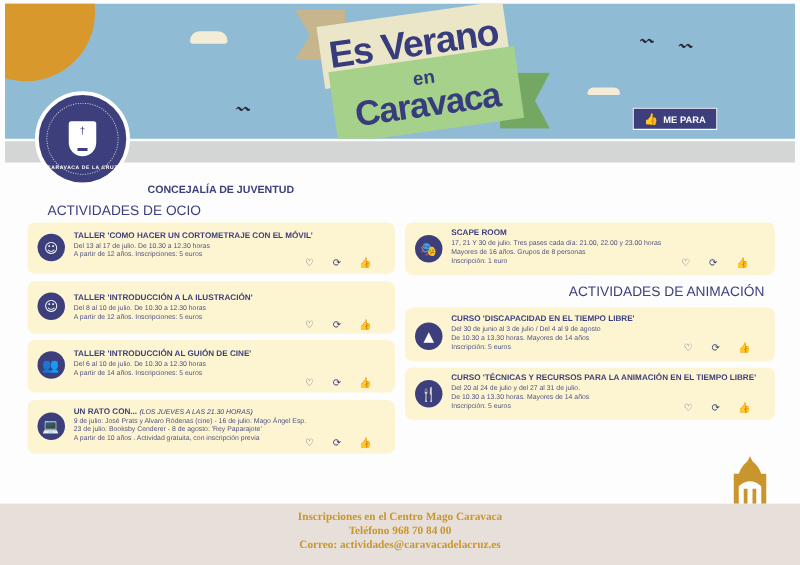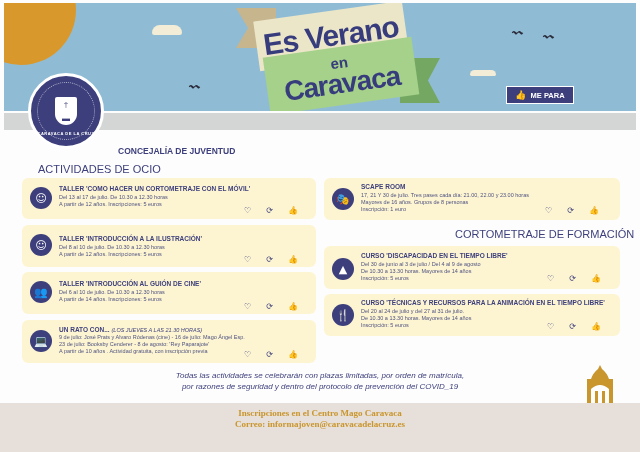--- a/index.html
+++ b/index.html
@@ -149,21 +149,21 @@
     <div class="cline" style="top:14px;">17, 21 Y 30 de julio. Tres pases cada día: 21.00, 22.00 y 23.00 horas</div>
     <div class="cline" style="top:21px;">Mayores de 16 años. Grupos de 8 personas</div>
     <div class="cline" style="top:28px;">Inscripción: 1 euro</div>
     <div class="actions" style="left:221px;top:28px;">
       <span>♡</span>
       <span>⟳</span>
       <span>👍</span>
     </div>
   </div>
 
-  <div class="section-title" style="left:455px;top:228px;">CORTOMETRAJE DE FORMACIÓN</div>
+  <div class="section-title" style="left:455px;top:228px;">ACTIVIDADES DE ANIMACIÓN</div>
 
   <div class="card" style="left:324px;top:246px;width:296px;height:43px;">
     <div class="icon" style="top:12px;">▲</div>
     <div class="ctitle" style="top:6px;">CURSO 'DISCAPACIDAD EN EL TIEMPO LIBRE'</div>
     <div class="cline" style="top:15px;">Del 30 de junio al 3 de julio / Del 4 al 9 de agosto</div>
     <div class="cline" style="top:22px;">De 10.30 a 13.30 horas. Mayores de 14 años</div>
     <div class="cline" style="top:29px;">Inscripción: 5 euros</div>
     <div class="actions" style="left:223px;top:28px;">
       <span>♡</span>
       <span>⟳</span>
@@ -177,29 +177,26 @@
     <div class="cline" style="top:14px;">Del 20 al 24 de julio y del 27 al 31 de julio.</div>
     <div class="cline" style="top:21px;">De 10.30 a 13.30 horas. Mayores de 14 años</div>
     <div class="cline" style="top:28px;">Inscripción: 5 euros</div>
     <div class="actions" style="left:223px;top:28px;">
       <span>♡</span>
       <span>⟳</span>
       <span>👍</span>
     </div>
   </div>
 
-  <div class="notice">
-    <div>Todas las actividades se celebrarán con plazas limitadas, por orden de matrícula,</div>
-    <div>por razones de seguridad y dentro del protocolo de prevención del COVID_19</div>
-  </div>
 
   <div class="footer"></div>
   <svg class="temple" viewBox="0 0 30 40">
     <path d="M15 2 L17 6 Q22 10 24 16 L28 16 L28 40 L24 40 L24 26 Q15 18 6 26 L6 40 L2 40 L2 16 L6 16 Q8 10 13 6 Z" fill="#c9962e"></path>
     <rect x="10" y="28" width="3" height="12" fill="#c9962e"></rect>
     <rect x="17" y="28" width="3" height="12" fill="#c9962e"></rect>
   </svg>
   <div class="footer-text">
     <div>Inscripciones en el Centro Mago Caravaca</div>
-    <div>Correo: informajoven@caravacadelacruz.es</div>
+    <div>Teléfono 968 70 84 00</div>
+    <div>Correo: actividades@caravacadelacruz.es</div>
   </div>
 
 </div>
 
 </body></html>

